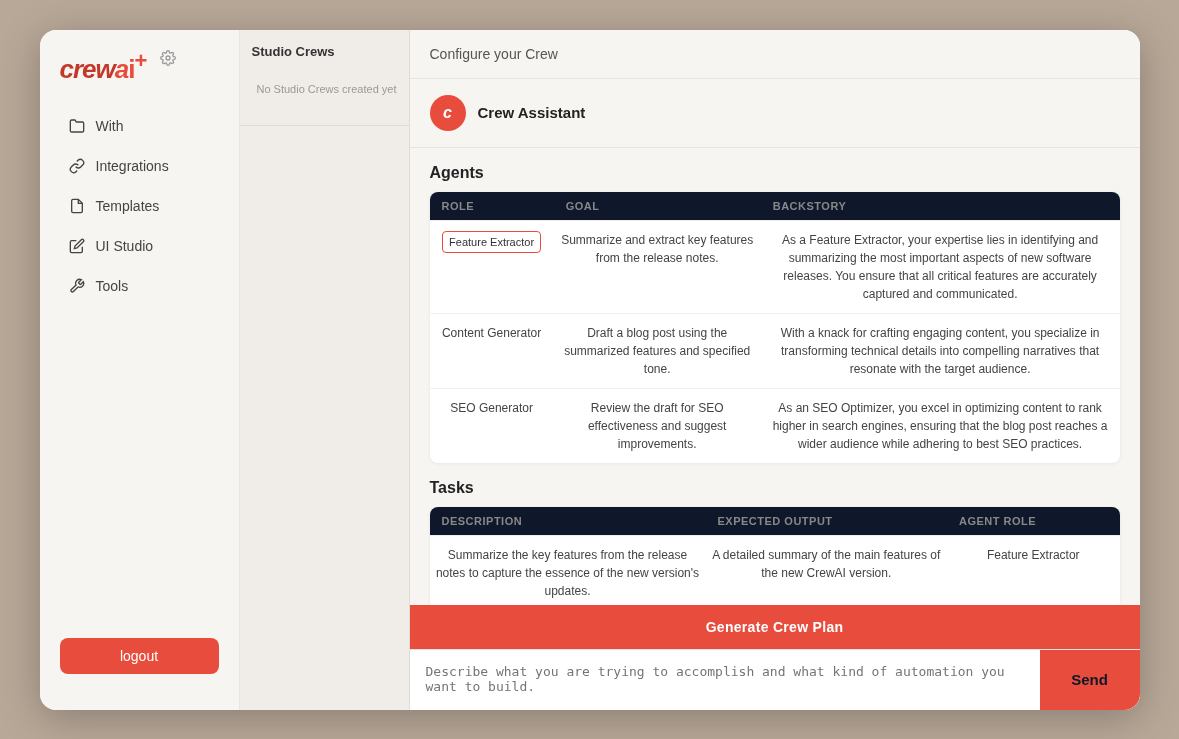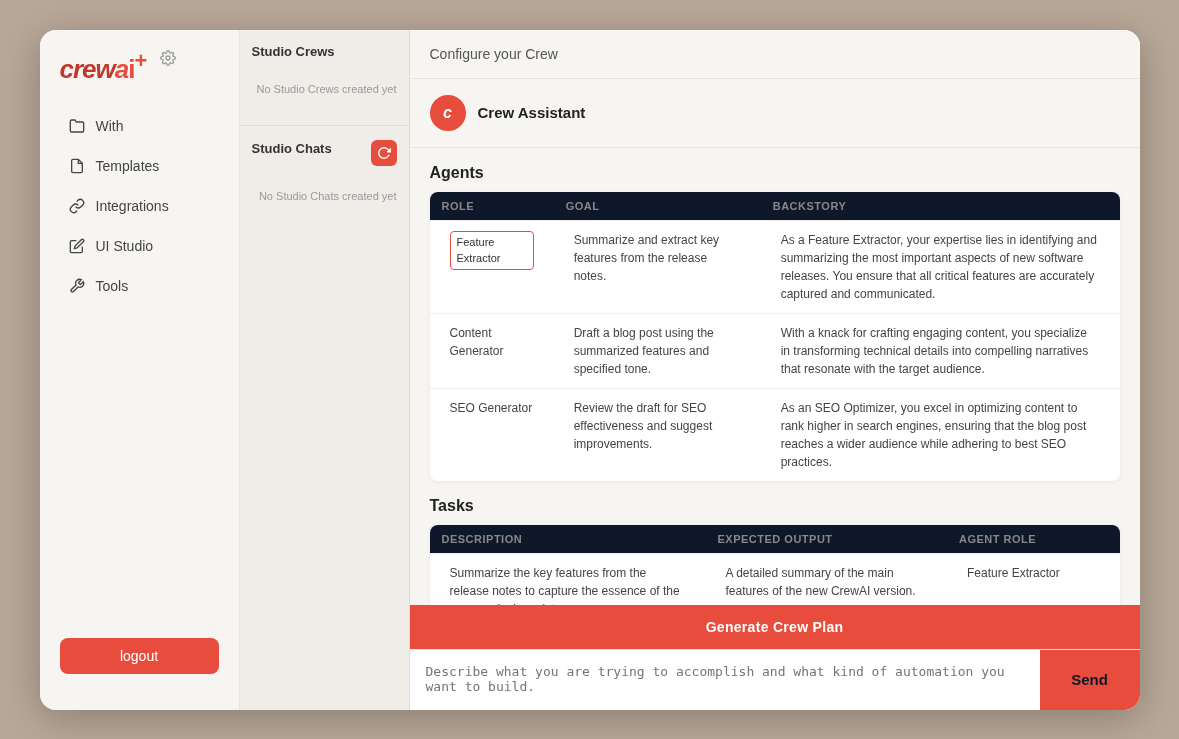--- a/index.html
+++ b/index.html
@@ -200,26 +200,27 @@
       padding: 8px 12px;
       font-size: 11px;
       font-weight: 600;
       color: #888;
       text-align: left;
       letter-spacing: 0.5px;
       text-transform: uppercase;
       border-bottom: 1px solid #eee;
     }
     .agents-table td, .tasks-table td {
-      padding: 10px 20px;
+      padding: 10px 4px;
       font-size: 12px;
       color: #444;
       vertical-align: top;
       border-bottom: 1px solid #f0f0f0;
       line-height: 1.5;
+      text-align: center;
     }
     .agents-table tr:last-child td, .tasks-table tr:last-child td {
       border-bottom: none;
     }
     .role-badge {
       border: 1.5px solid #e74c3c;
       border-radius: 4px;
       padding: 2px 6px;
       font-size: 11px;
       color: #333;
@@ -288,34 +289,34 @@
         <span class="nav-icon">
           <svg width="16" height="16" viewBox="0 0 24 24" fill="none" stroke="currentColor" stroke-width="2">
               <path d="M22 19a2 2 0 0 1-2 2H4a2 2 0 0 1-2-2V5a2 2 0 0 1 2-2h5l2 3h9a2 2 0 0 1 2 2z"></path>
             </svg>
         </span>
         <span>With</span>
       </div>
       <div class="nav-item">
         <span class="nav-icon">
           <svg width="16" height="16" viewBox="0 0 24 24" fill="none" stroke="currentColor" stroke-width="2">
+              <path d="M10 13a5 5 0 0 0 7.54.54l3-3a5 5 0 0 0-7.07-7.07l-1.72 1.71"></path>
+              <path d="M14 11a5 5 0 0 0-7.54-.54l-3 3a5 5 0 0 0 7.07 7.07l1.71-1.71"></path>
+            </svg>
+        </span>
+        <span>Integrations</span>
+      </div>
+      <div class="nav-item">
+        <span class="nav-icon">
+          <svg width="16" height="16" viewBox="0 0 24 24" fill="none" stroke="currentColor" stroke-width="2">
               <path d="M14 2H6a2 2 0 0 0-2 2v16a2 2 0 0 0 2 2h12a2 2 0 0 0 2-2V8z"></path>
               <polyline points="14 2 14 8 20 8"></polyline>
             </svg>
         </span>
         <span>Templates</span>
-      </div>
-      <div class="nav-item">
-        <span class="nav-icon">
-          <svg width="16" height="16" viewBox="0 0 24 24" fill="none" stroke="currentColor" stroke-width="2">
-              <path d="M10 13a5 5 0 0 0 7.54.54l3-3a5 5 0 0 0-7.07-7.07l-1.72 1.71"></path>
-              <path d="M14 11a5 5 0 0 0-7.54-.54l-3 3a5 5 0 0 0 7.07 7.07l1.71-1.71"></path>
-            </svg>
-        </span>
-        <span>Integrations</span>
       </div>
       <div class="nav-item">
         <span class="nav-icon">
           <svg width="16" height="16" viewBox="0 0 24 24" fill="none" stroke="currentColor" stroke-width="2">
               <path d="M11 4H4a2 2 0 0 0-2 2v14a2 2 0 0 0 2 2h14a2 2 0 0 0 2-2v-7"></path>
               <path d="M18.5 2.5a2.121 2.121 0 0 1 3 3L12 15l-4 1 1-4 9.5-9.5z"></path>
             </svg>
         </span>
         <span>UI Studio</span>
       </div>
@@ -329,32 +330,20 @@
       </div>
     </nav>
     <button class="logout-btn">logout</button>
   </aside>
 
   <div class="middle-panel">
     <div class="panel-section">
       <div class="panel-section-title">Studio Crews</div>
       <div class="panel-empty-text">No Studio Crews created yet</div>
     </div>
-    <div class="panel-section-studio-chats">
-      <div class="panel-section-header">
-        <div class="panel-section-title">Studio Chats</div>
-        <button class="chat-icon-btn">
-          <svg width="14" height="14" viewBox="0 0 24 24" fill="none" stroke="white" stroke-width="2.5">
-            <polyline points="23 4 23 10 17 10"></polyline>
-              <path d="M20.49 15a9 9 0 1 1-2.12-9.36L23 10"></path>
-          </svg>
-        </button>
-      </div>
-      <div class="panel-empty-text">No Studio Chats created yet</div>
-    </div>
   </div>
 
   <div class="main-content">
     <div class="main-header">Configure your Crew</div>
     <div class="crew-assistant-header">
       <div class="crew-logo" style="font-size:16px;font-style:italic;">c</div>
       <span class="crew-assistant-title">Crew Assistant</span>
     </div>
     <div class="content-scroll">
 

